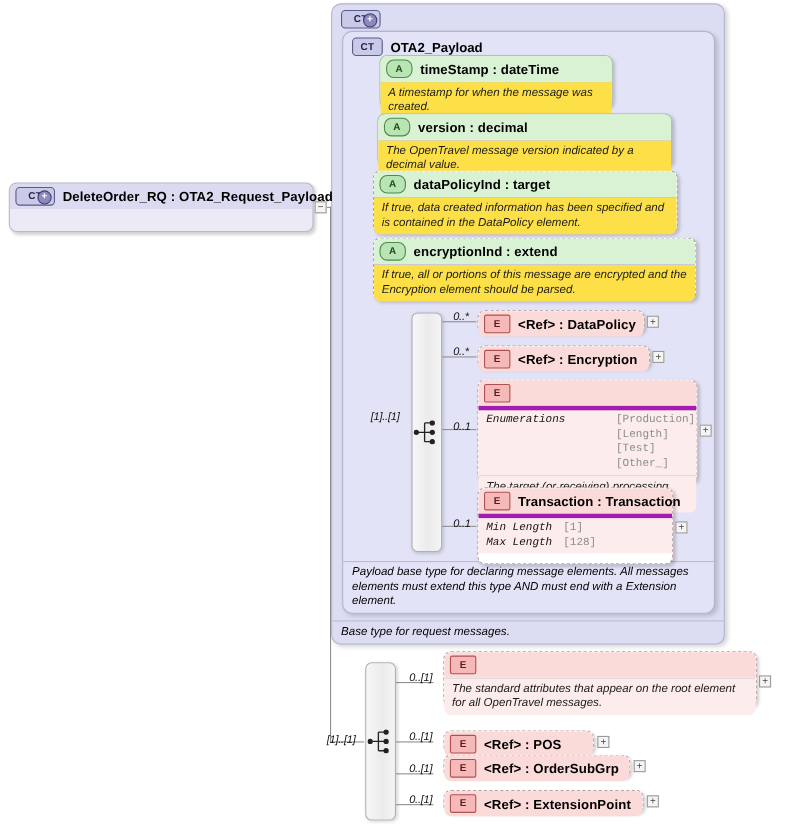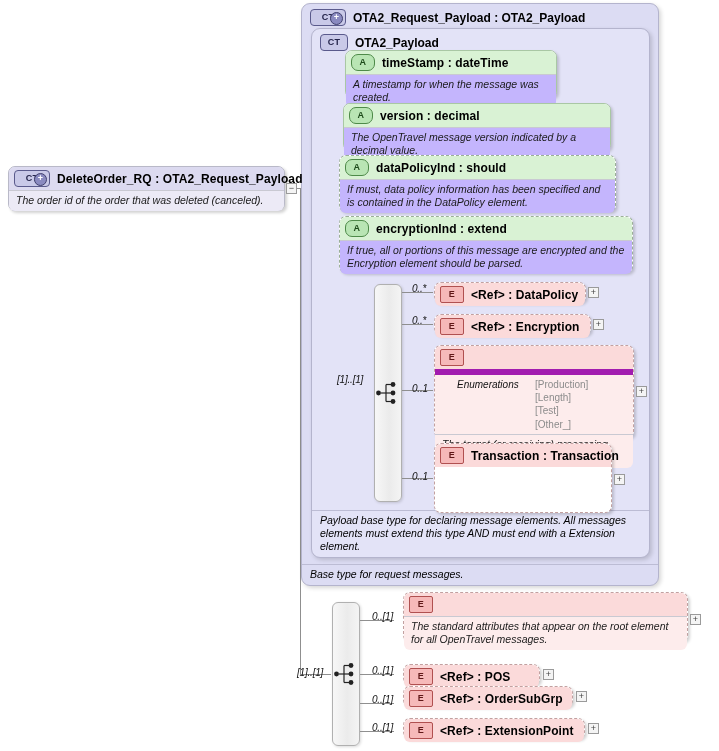--- a/index.html
+++ b/index.html
@@ -33,24 +33,25 @@
   }
   .ndesc{
     border-top:1px solid #c9c9d2;
     padding:3px 7px 4px 7px;
     font-style:italic;
     font-size:10.5px;
     line-height:1.25;
     color:#1a1a1a;
   }
   .nfacets{
-    border-top:6px solid #a21caf;
-    padding:3px 7px 3px 22px;
+    border-top:4px solid #a21caf;
+    padding:3px 7px 3px 7px;
     font-size:10px;
     line-height:1.3;
+    font-family:Liberation Mono, monospace;
   }
 
   
   .ico{
     display:inline-block;position:relative;
     width:24px;height:15px;margin-right:7px;
     border-radius:4px;
     font-size:9px;font-weight:bold;
     text-align:center;line-height:14px;
     letter-spacing:.3px;
@@ -86,36 +87,36 @@
   .cfoot{
     position:absolute;left:0;right:0;bottom:0;
     border-top:1px solid #bcbcd4;
     padding:3px 8px 4px 8px;
     font-style:italic;font-size:10.5px;
     line-height:1.25;
   }
 
   
   .attr .nhead{background:#d9f2d4;border-radius:6px 6px 0 0;}
-  .attr .ndesc{background:#c4b5fd;border-radius:0 0 6px 6px;}
+  .attr .ndesc{background:#fde047;border-radius:0 0 6px 6px;}
   .attr.solid{border:1px solid #a9c7a4;}
   .attr.dashed{border:1px dashed #9aaf97;}
 
   
   .elem .nhead{background:#fbdada;border-radius:6px 6px 0 0;}
   .elem .ndesc{background:#fdecec;}
   .elem .nfacets{background:#fdecec;}
   .elem.dashed{border:1px dashed #c2a0a0;}
   .elem .nlast{border-radius:0 0 6px 6px;}
 
   .fac-row{display:flex;}
   .fac-k{font-style:italic;width:70px;flex:0 0 auto;color:#111;}
   .fac-v{color:#8c8c8c;}
   .enum-k{font-style:italic;width:78px;flex:0 0 auto;color:#111;}
-  .enum-list{color:#8c8c8c;line-height:1.32;}
+  .enum-list{color:#8c8c8c;line-height:1.32;margin-left:40px;}
 
   
   .seq{
     position:absolute;box-sizing:border-box;
     border:1px solid #b0b0b0;
     border-radius:6px;
     background:linear-gradient(to right,#f7f7f7,#ebebeb 55%,#f4f4f4);
     box-shadow:1px 1px 3px rgba(0,0,0,.15);
   }
   .seqicon{position:absolute;left:50%;top:50%;transform:translate(-50%,-50%);}
@@ -148,21 +149,20 @@
 <div class="abs ln lnh" style="left:291px;top:188px;width:10px;"></div>
 <div class="abs ln lnv" style="left:300px;top:188px;height:487px;"></div>
 <div class="abs ln lnh" style="left:300px;top:290px;width:31px;"></div>
 <div class="abs ln lnh" style="left:300px;top:674px;width:31px;"></div>
 
 <div class="container c-outer" style="left:301px;top:3px;width:358px;height:583px;">
   <div class="clabel">
     <span class="ico ico-ct ico-ct-plus">
       <span>CT</span><span class="plusbadge">+</span>
     </span>
-    <span>OTA2_Request_Payload : OTA2_Payload</span>
   </div>
   <div class="cfoot">Base type for request messages.</div>
 </div>
 
 <div class="container c-inner" style="left:311px;top:28px;width:339px;height:530px;">
   <div class="clabel">
     <span class="ico ico-ct">
       <span>CT</span>
     </span>
     <span>OTA2_Payload</span>
@@ -170,21 +170,20 @@
   <div class="cfoot">Payload base type for declaring message elements. All messages elements must extend this type AND must end with a Extension element.</div>
 </div>
 
 <div class="node solid" style="left:8px;top:166px;width:277px;height:45px;background:#eceaf6;">
   <div class="nhead" style="background:#dcdaf0;border-radius:6px 6px 0 0;">
     <span class="ico ico-ct ico-ct-plus">
       <span>CT</span><span class="plusbadge">+</span>
     </span>
     <span>DeleteOrder_RQ : OTA2_Request_Payload</span>
   </div>
-  <div class="ndesc" style="background:#eceaf6;border-radius:0 0 6px 6px;">The order id of the order that was deleted (canceled).</div>
 </div>
 <div class="exp" style="left:286px;top:183px;">−</div>
 
 <div class="node attr solid" style="left:345px;top:50px;width:212px;height:48px;">
   <div class="nhead">
     <span class="ico ico-a"><span>A</span></span>
     <span>timeStamp  : dateTime</span>
   </div>
   <div class="ndesc">A timestamp for when the message was created.</div>
 </div>
@@ -193,23 +192,23 @@
   <div class="nhead">
     <span class="ico ico-a"><span>A</span></span>
     <span>version    : decimal</span>
   </div>
   <div class="ndesc">The OpenTravel message version indicated by a decimal value.</div>
 </div>
 
 <div class="node attr dashed" style="left:339px;top:155px;width:277px;height:57px;">
   <div class="nhead">
     <span class="ico ico-a"><span>A</span></span>
-    <span>dataPolicyInd : should</span>
-  </div>
-  <div class="ndesc">If must, data policy information has been specified and is contained in the DataPolicy element.</div>
+    <span>dataPolicyInd : target</span>
+  </div>
+  <div class="ndesc">If true, data created information has been specified and is contained in the DataPolicy element.</div>
 </div>
 
 <div class="node attr dashed" style="left:339px;top:216px;width:294px;height:57px;">
   <div class="nhead">
     <span class="ico ico-a"><span>A</span></span>
     <span>encryptionInd : extend</span>
   </div>
   <div class="ndesc">If true, all or portions of this message are encrypted and the Encryption element should be parsed.</div>
 </div>
 
@@ -270,20 +269,30 @@
   <div class="ndesc nlast">The target (or receiving) processing system.</div>
 </div>
 <div class="exp" style="left:636px;top:386px;">+</div>
 
 <div class="card" style="left:412px;top:471px;">0..1</div>
 <div class="node elem dashed" style="left:434px;top:443px;width:178px;height:70px;">
   <div class="nhead">
     <span class="ico ico-e"><span>E</span></span>
     <span>Transaction : Transaction</span>
   </div>
+  <div class="nfacets">
+    <div class="fac-row">
+      <span class="fac-k">Min Length</span>
+      <span class="fac-v">[1]</span>
+    </div>
+    <div class="fac-row">
+      <span class="fac-k">Max Length</span>
+      <span class="fac-v">[128]</span>
+    </div>
+  </div>
 </div>
 <div class="exp" style="left:614px;top:474px;">+</div>
 
 <div class="seq" style="left:332px;top:602px;width:28px;height:144px;">
   <svg class="seqicon" width="24" height="22" viewBox="0 0 24 22">
     <circle cx="2.5" cy="11" r="2.4" fill="#222"></circle>
     <line x1="4.5" y1="11" x2="10" y2="11" stroke="#222" stroke-width="1.2"></line>
     <line x1="10" y1="2.5" x2="10" y2="19.5" stroke="#222" stroke-width="1.2"></line>
     <line x1="10" y1="2.5" x2="15" y2="2.5" stroke="#222" stroke-width="1.2"></line>
     <line x1="10" y1="11" x2="15" y2="11" stroke="#222" stroke-width="1.2"></line>

